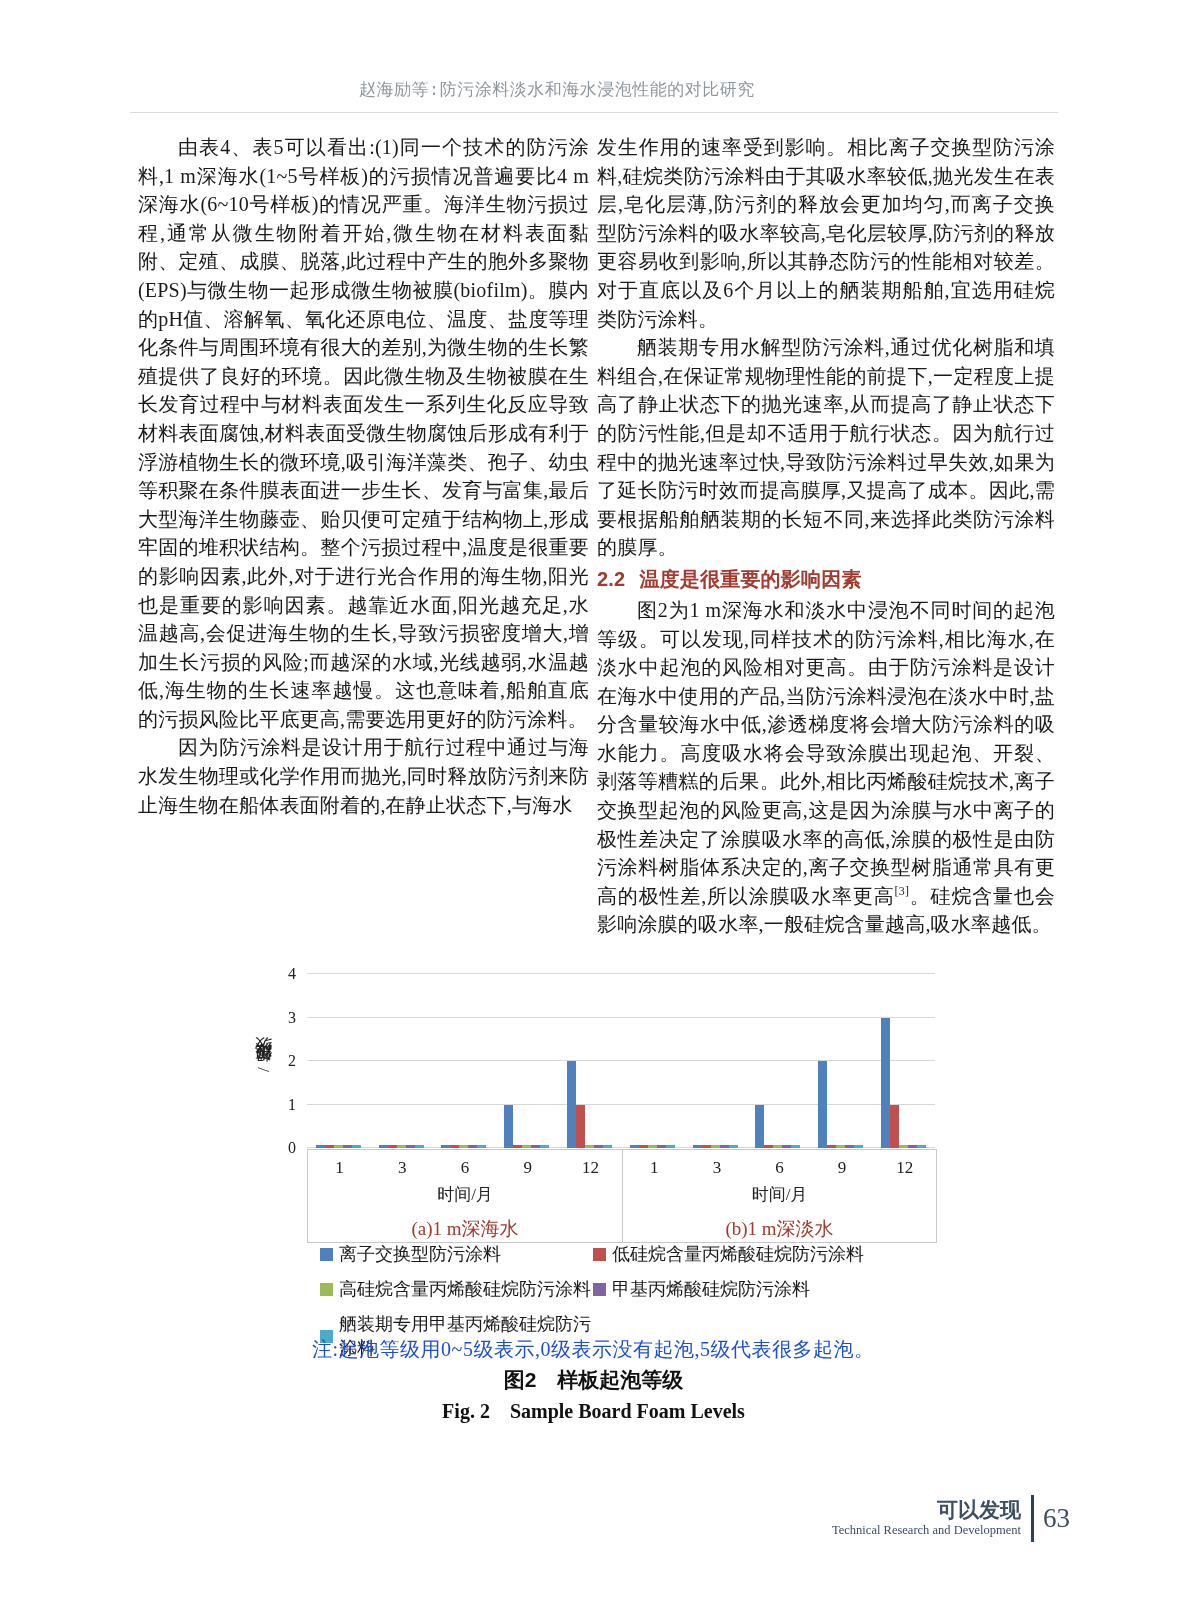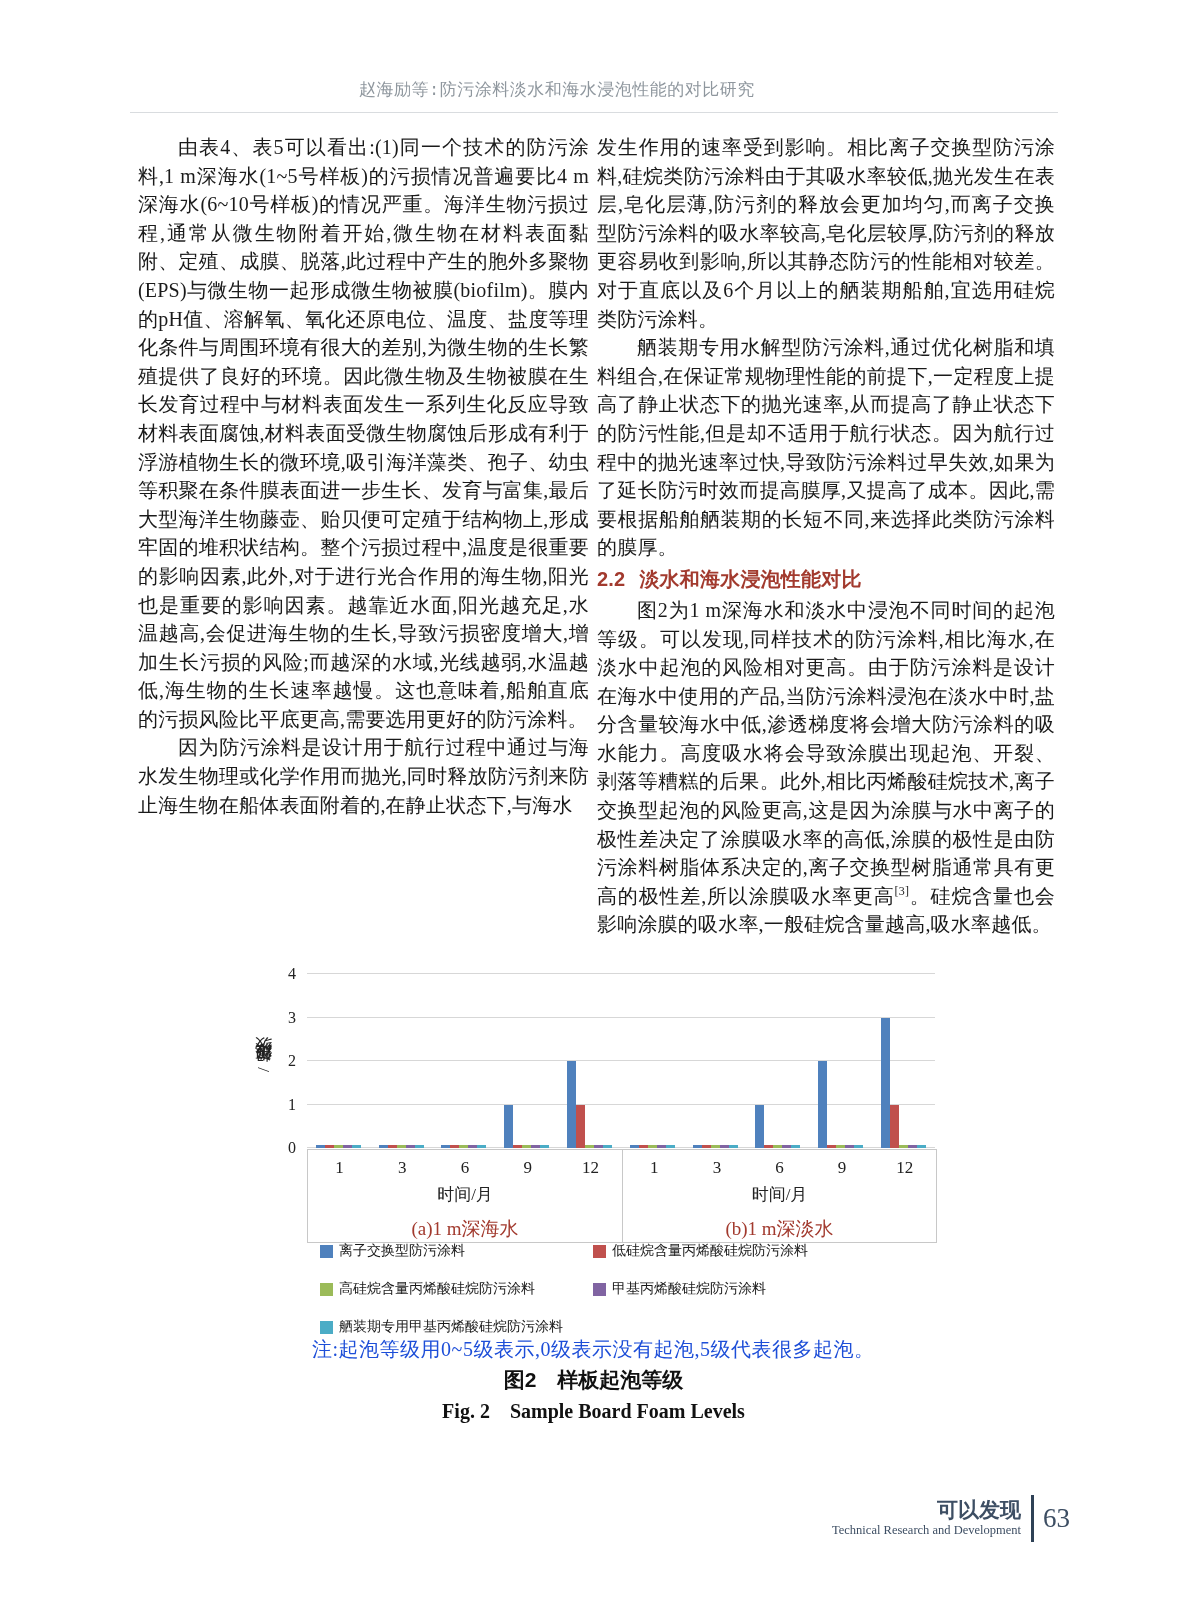--- a/index.html
+++ b/index.html
@@ -45,22 +45,22 @@
   .catband{position:absolute;left:77px;top:203px;width:628px;height:92px;
            border:1px solid #c8c8c8;display:flex;}
   .cathalf{width:50%;box-sizing:border-box;}
   .cathalf.right{border-left:1px solid #c8c8c8;}
   .cats{display:flex;margin-top:8px;}
   .cat{width:20%;text-align:center;font-size:17px;color:#222;}
   .xlabel{text-align:center;margin-top:5px;font-size:17px;color:#222;}
   .pcap{text-align:center;margin-top:10px;font-size:19px;font-weight:normal;color:#a23a2e;}
   
   .legend{position:absolute;left:320px;top:1242px;width:580px;
-          display:grid;grid-template-columns:273px auto;row-gap:20px;
-          font-size:14px;color:#1a1a1a;}
+          display:grid;grid-template-columns:273px auto;row-gap:11px;
+          font-size:18px;color:#1a1a1a;}
   .legend-item{display:flex;align-items:center;}
   .swatch{width:13px;height:13px;margin-right:6px;flex:0 0 13px;}
   
   .fig-note{position:absolute;left:312px;top:1336px;font-size:20px;color:#1d4ed8;letter-spacing:.5px;}
   .cap-zh{position:absolute;left:0;top:1366px;width:100%;text-align:center;
           font-family:"Liberation Sans","DejaVu Sans",sans-serif;font-weight:bold;font-size:21px;color:#111;}
   .cap-en{position:absolute;left:0;top:1398px;width:100%;text-align:center;
           font-weight:bold;font-size:20px;color:#111;}
   
   .footer{position:absolute;left:790px;top:1488px;width:280px;height:60px;
@@ -79,21 +79,21 @@
 
 <div class="col col-left">
   <p>由表4、表5可以看出:(1)同一个技术的防污涂料,1 m深海水(1~5号样板)的污损情况普遍要比4 m深海水(6~10号样板)的情况严重。海洋生物污损过程,通常从微生物附着开始,微生物在材料表面黏附、定殖、成膜、脱落,此过程中产生的胞外多聚物(EPS)与微生物一起形成微生物被膜(biofilm)。膜内的pH值、溶解氧、氧化还原电位、温度、盐度等理化条件与周围环境有很大的差别,为微生物的生长繁殖提供了良好的环境。因此微生物及生物被膜在生长发育过程中与材料表面发生一系列生化反应导致材料表面腐蚀,材料表面受微生物腐蚀后形成有利于浮游植物生长的微环境,吸引海洋藻类、孢子、幼虫等积聚在条件膜表面进一步生长、发育与富集,最后大型海洋生物藤壶、贻贝便可定殖于结构物上,形成牢固的堆积状结构。整个污损过程中,温度是很重要的影响因素,此外,对于进行光合作用的海生物,阳光也是重要的影响因素。越靠近水面,阳光越充足,水温越高,会促进海生物的生长,导致污损密度增大,增加生长污损的风险;而越深的水域,光线越弱,水温越低,海生物的生长速率越慢。这也意味着,船舶直底的污损风险比平底更高,需要选用更好的防污涂料。</p>
   <p>因为防污涂料是设计用于航行过程中通过与海水发生物理或化学作用而抛光,同时释放防污剂来防止海生物在船体表面附着的,在静止状态下,与海水</p>
 </div>
 
 <div class="col col-right">
   <p class="no-indent">发生作用的速率受到影响。相比离子交换型防污涂料,硅烷类防污涂料由于其吸水率较低,抛光发生在表层,皂化层薄,防污剂的释放会更加均匀,而离子交换型防污涂料的吸水率较高,皂化层较厚,防污剂的释放更容易收到影响,所以其静态防污的性能相对较差。对于直底以及6个月以上的舾装期船舶,宜选用硅烷类防污涂料。</p>
   <p>舾装期专用水解型防污涂料,通过优化树脂和填料组合,在保证常规物理性能的前提下,一定程度上提高了静止状态下的抛光速率,从而提高了静止状态下的防污性能,但是却不适用于航行状态。因为航行过程中的抛光速率过快,导致防污涂料过早失效,如果为了延长防污时效而提高膜厚,又提高了成本。因此,需要根据船舶舾装期的长短不同,来选择此类防污涂料的膜厚。</p>
   <div class="sec-heading">
-    <span class="sec-num">2.2</span><span>淡水和海水浸泡性能对比</span>
+    <span class="sec-num">2.2</span><span>温度是很重要的影响因素</span>
   </div>
   <p><span>图2为1 m深海水和淡水中浸泡不同时间的起泡等级。可以发现,同样技术的防污涂料,相比海水,在淡水中起泡的风险相对更高。由于防污涂料是设计在海水中使用的产品,当防污涂料浸泡在淡水中时,盐分含量较海水中低,渗透梯度将会增大防污涂料的吸水能力。高度吸水将会导致涂膜出现起泡、开裂、剥落等糟糕的后果。此外,相比丙烯酸硅烷技术,离子交换型起泡的风险更高,这是因为涂膜与水中离子的极性差决定了涂膜吸水率的高低,涂膜的极性是由防污涂料树脂体系决定的,离子交换型树脂通常具有更高的极性差,所以涂膜吸水率更高</span><sup>[3]</sup><span>。硅烷含量也会影响涂膜的吸水率,一般硅烷含量越高,吸水率越低。</span></p>
 </div>
 
 <div class="chart">
   <div class="ylabel">起泡等级/级</div>
   <div class="yticks">
       <div class="ytick" style="bottom: calc(0% - 9px);">0</div>
       <div class="ytick" style="bottom: calc(25% - 9px);">1</div>
       <div class="ytick" style="bottom: calc(50% - 9px);">2</div>

